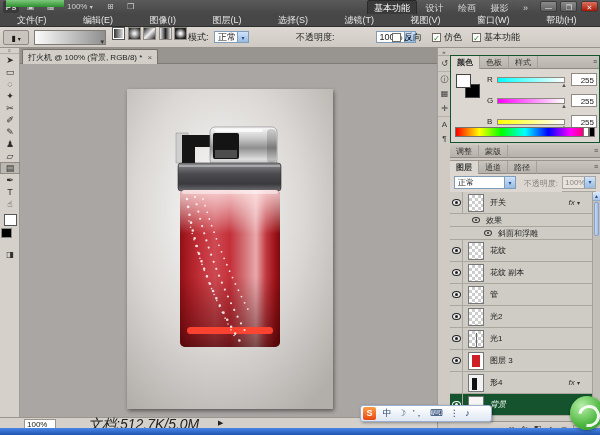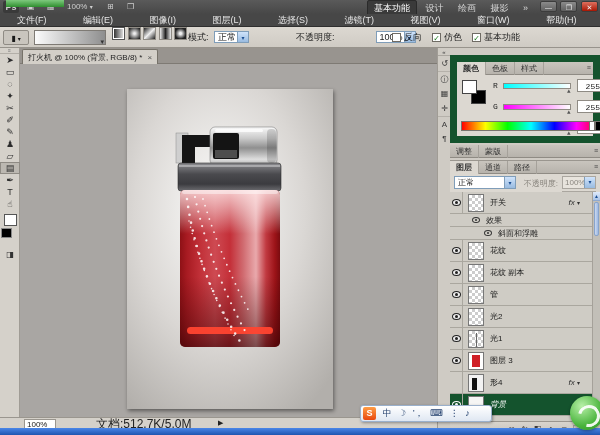--- a/index.html
+++ b/index.html
@@ -82,21 +82,21 @@
 
   
   #rightcol { position:absolute; left:450px; top:48px; width:150px; height:387px; background:#cfcbc4; z-index:6; }
   .panel-tabs { position:relative; height:13px; background:linear-gradient(#c9c5be,#b7b3ac); border-bottom:1px solid #8f8b84; }
   .ptab { display:inline-block; height:13px; line-height:13px; padding:0 6px; font-size:8px; color:#333;
     border-right:1px solid #a5a19a; }
   .ptab.active { background:#dcd8d1; font-weight:bold; }
   .pmenu { position:absolute; right:2px; top:2px; font-size:7px; color:#444; }
 
   
-  #color-panel { position:absolute; left:0; top:7px; width:150px; height:88px; background:#dcd8d1; border:7px solid #14532d;font-family:Liberation Mono, monospace; }
+  #color-panel { position:absolute; left:0; top:7px; width:150px; height:88px; background:#dcd8d1; border:1px solid #14532d; }
   #cp-swatches { position:absolute; left:5px; top:18px; width:26px; height:26px; }
   #cp-fg { position:absolute; left:0; top:0; width:15px; height:14px; background:#fff; border:1px solid #444; z-index:2; }
   #cp-bg { position:absolute; left:9px; top:10px; width:15px; height:14px; background:#000; border:1px solid #444; }
   .ch-row { position:absolute; left:36px; width:110px; height:14px; }
   .ch-label { position:absolute; left:0; top:2px; font-size:8px; color:#222; }
   .ch-track { position:absolute; left:10px; top:4px; width:68px; height:6px; border:1px solid #8f8b84; }
   .ch-knob { position:absolute; top:9px; font-size:6px; color:#555; }
   .ch-val { position:absolute; right:0; top:0; width:26px; height:13px; background:#fff; border:1px solid #8f8b84;
     text-align:right; line-height:13px; padding-right:2px; font-size:8px; }
   #cp-spectrum { position:absolute; left:4px; bottom:5px; width:140px; height:10px; border:1px solid #77736c;
@@ -161,21 +161,21 @@
   #layers-footer { position:absolute; left:0; bottom:0; width:150px; height:14px; background:linear-gradient(#d8d4cd,#c6c2bb);
     border-top:1px solid #9a968f; text-align:right; padding-right:4px; }
   .foot-ico { display:inline-block; width:13px; height:14px; line-height:14px; text-align:center; font-size:8px; color:#3b3b3b; }
   .foot-ico.fxi { font-style:italic; font-size:7px; }
 
   
   #statusbar { position:absolute; left:0; top:417px; width:437px; height:12px; background:#d5d1ca;
     border-top:1px solid #9a968f; z-index:6; }
   #status-zoom { position:absolute; left:24px; top:1px; width:32px; height:10px; background:#fff;
     border:1px solid #9a968f; line-height:10px; padding-left:2px; font-size:8px; }
-  #status-doc { position:absolute; left:96px; top:1px; font-size:12px; line-height:10px; color:#222; }
+  #status-doc { position:absolute; left:88px; top:1px; font-size:14px; line-height:10px; color:#222;font-style:italic; }
   #status-arrow { position:absolute; left:218px; top:1px; font-size:7px; color:#222; }
 
   
   #taskbar-strip { position:absolute; left:0; top:428px; width:600px; height:7px; background:linear-gradient(#4a86e8,#1f55b0); z-index:40; }
   #taskbar-green { position:absolute; left:6px; top:0; width:58px; height:7px; background:linear-gradient(#7ec97e,#2f8f2f); z-index:41; }
 
   #ime-bar { position:absolute; left:360px; top:405px; width:132px; height:17px; z-index:50;
     background:linear-gradient(#ffffff,#dfe7f2); border:1px solid #9ab0cc; border-radius:3px;
     box-shadow:1px 1px 3px rgba(0,0,0,.35); line-height:15px; }
   #ime-logo { display:inline-block; width:13px; height:13px; margin:1px 2px 0 2px; text-align:center; line-height:13px;

